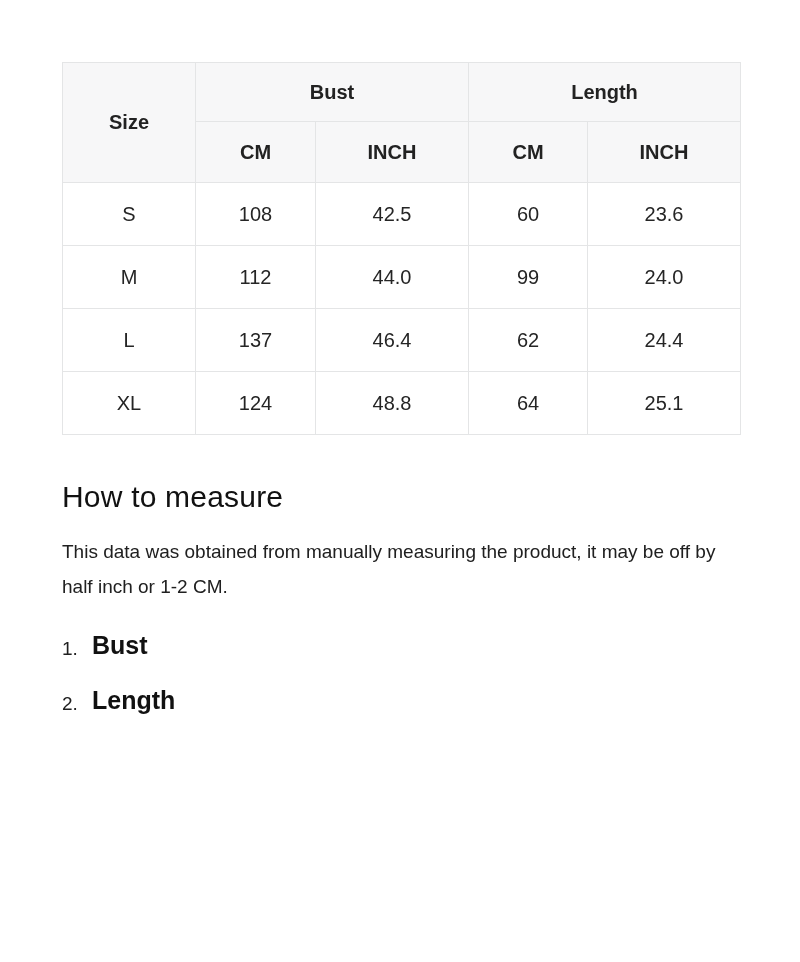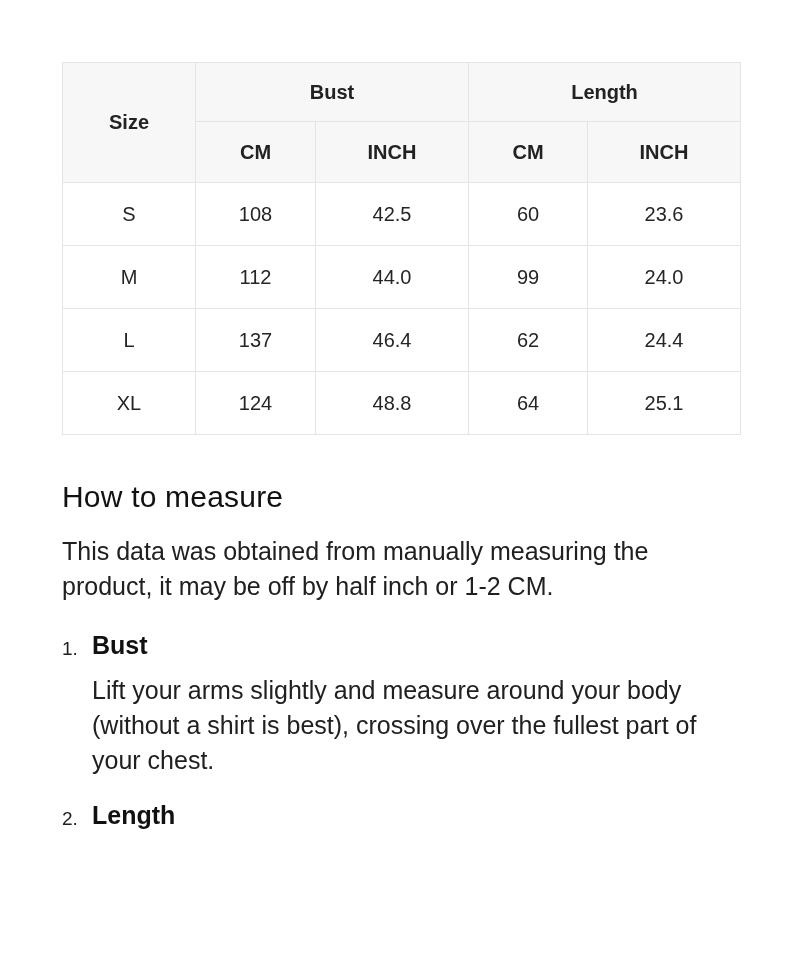--- a/index.html
+++ b/index.html
@@ -48,21 +48,21 @@
   
   .howto-title {
     font-size: 30px;
     font-weight: 400;
     color: #111111;
     margin: 45px 0 0 0;
     letter-spacing: 0.2px;
     line-height: 34px;
   }
   .howto-intro {
-    font-size: 25px;
+    font-size: 19px;
     line-height: 35px;
     color: #202020;
     margin: 20px 0 0 0;
     max-width: 682px;
   }
   .steps {
     margin-top: 26px;
   }
   .step {
     display: flex;
@@ -153,21 +153,20 @@
     <h2 class="howto-title">How to measure</h2>
 
     <p class="howto-intro">This data was obtained from manually measuring the product, it may be off by half inch or 1-2 CM.</p>
 
     <div class="steps">
 
       <div class="step">
         <span class="step-number">1.</span>
         <div class="step-content">
           <div class="step-title">Bust</div>
-          <p class="step-desc">Lift your arms slightly and measure around your body (without a shirt is best), crossing over the fullest part of your chest.</p>
         </div>
       </div>
 
       <div class="step">
         <span class="step-number">2.</span>
         <div class="step-content">
           <div class="step-title">Length</div>
         </div>
       </div>
 

